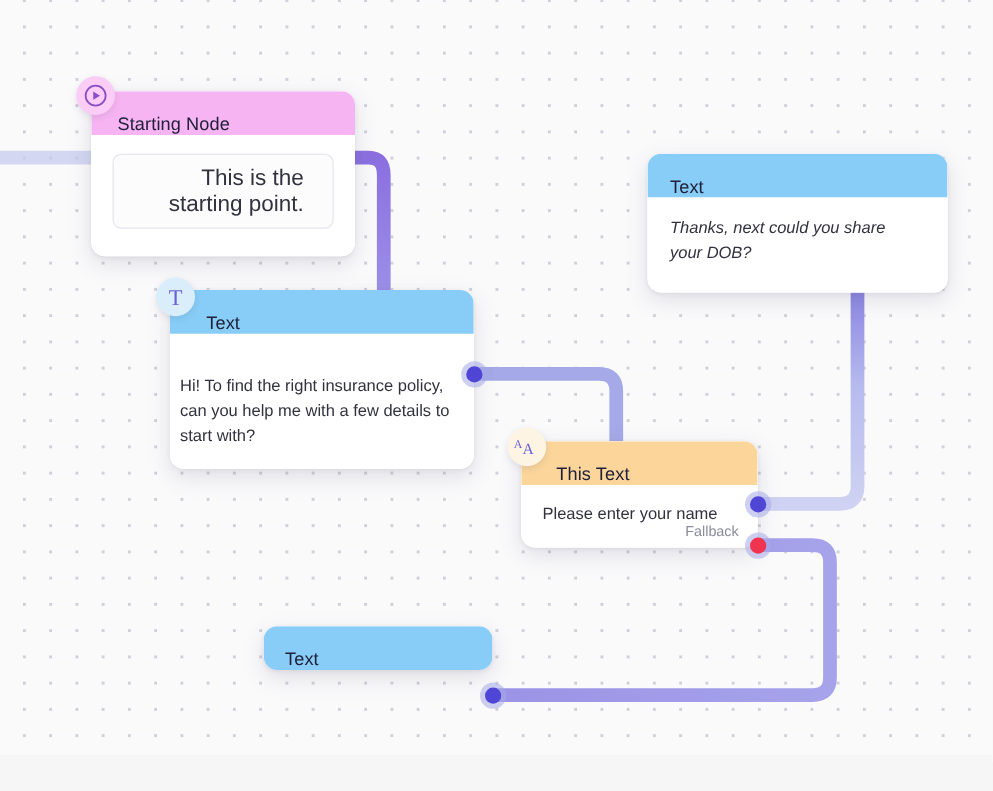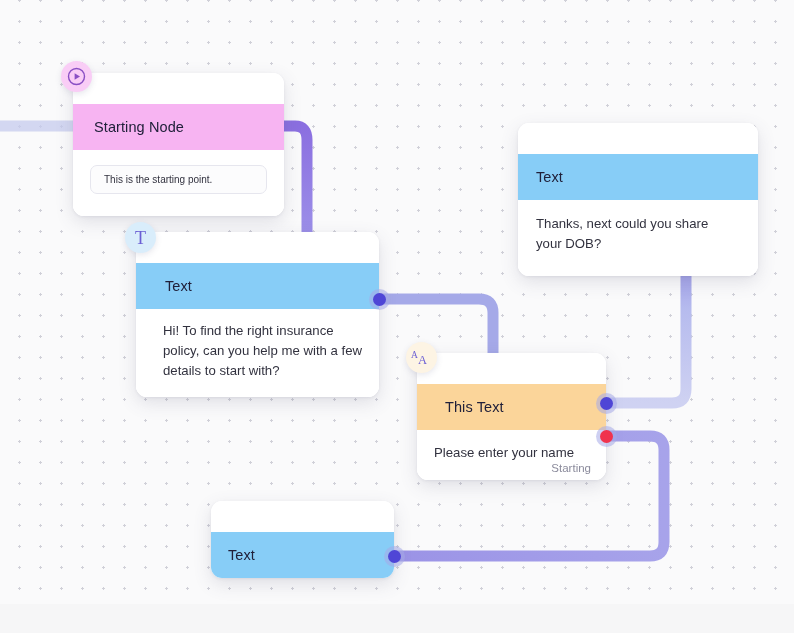--- a/index.html
+++ b/index.html
@@ -53,25 +53,24 @@
     background: #ffffff;
     box-shadow: 0 6px 18px rgba(90, 90, 120, 0.16), 0 1px 3px rgba(90,90,120,0.10);
     overflow: visible;
   }
   .node-inner {
     border-radius: 11px;
     overflow: hidden;
     background: #fff;
   }
   .node-header {
-    height: 46px;
+    height: 35px;
     display: flex;
-    align-items: center;
+    align-items: flex-end;
     box-sizing: border-box;
-    margin-top: 31px;
   }
   .node-header .title {
     font-size: 14.5px;
     color: #20203a;
     letter-spacing: 0.1px;
   }
   .node-body {
     background: #ffffff;
     box-sizing: border-box;
   }
@@ -118,48 +117,49 @@
   #node-start { left: 73px; top: 73px; width: 211px; }
   #node-start .node-header {
     background: #f7b4f2;
     padding-left: 21px;
   }
   #node-start .node-body { padding: 15px 17px 22px 17px; }
   .start-input {
     border: 1px solid #e6e6ee;
     border-radius: 7px;
     background: #fcfcfd;
-    padding: 8px 13px;
-    font-size: 10px;
+    padding: 8px 23px;
+    font-size: 18px;
     color: #32323f;
+    text-align: right;
   }
   #badge-start {
     left: -12px; top: -12px;
     background: #f9cdf6;
   }
 
   
   #node-text1 { left: 136px; top: 232px; width: 243px; }
   #node-text1 .node-header {
     background: #87cdf7;
     padding-left: 29px;
   }
-  #node-text1 .node-body { padding: 12px 15px 16px 27px; }
+  #node-text1 .node-body { padding: 12px 15px 16px 8px; margin-top: 20px; }
   #badge-text1 {
     left: -11px; top: -10px;
     background: #d9edfb;
   }
 
   
   #node-text2 { left: 518px; top: 123px; width: 240px; }
   #node-text2 .node-header {
     background: #87cdf7;
     padding-left: 18px;
   }
-  #node-text2 .node-body { padding: 14px 33px 22px 18px; }
+  #node-text2 .node-body { padding: 14px 33px 22px 18px; font-style: italic; }
 
   
   #node-free { left: 417px; top: 353px; width: 189px; }
   #node-free .node-header {
     background: #fbd59a;
     padding-left: 28px;
   }
   #node-free .node-body { padding: 13px 16px 10px 17px; position: relative; height: 50px; box-sizing: border-box;}
   #badge-free {
     left: -11px; top: -11px;
@@ -266,21 +266,21 @@
         <text x="0" y="9" font-family="Liberation Serif, serif" font-size="9.5" fill="#6b5fd4">A</text>
         <text x="7" y="14.5" font-family="Liberation Serif, serif" font-size="12.5" fill="#6b5fd4">A</text>
       </svg>
     </div>
     <div class="node-inner">
       <div class="node-header">
         <span class="title">This Text</span>
       </div>
       <div class="node-body">
         <div class="body-text">Please enter your name</div>
-        <div class="port-label" style="right:15px; bottom:6px;">Starting</div>
+        <div class="port-label" style="right:15px; bottom:6px;">Fallback</div>
       </div>
     </div>
     <div class="port out" style="left:183px; top:44px;"></div>
     <div class="port fail" style="left:183px; top:77px;"></div>
   </div>
 
   <div class="node" id="node-text3">
     <div class="node-inner">
       <div class="node-header">
         <span class="title">Text</span>

